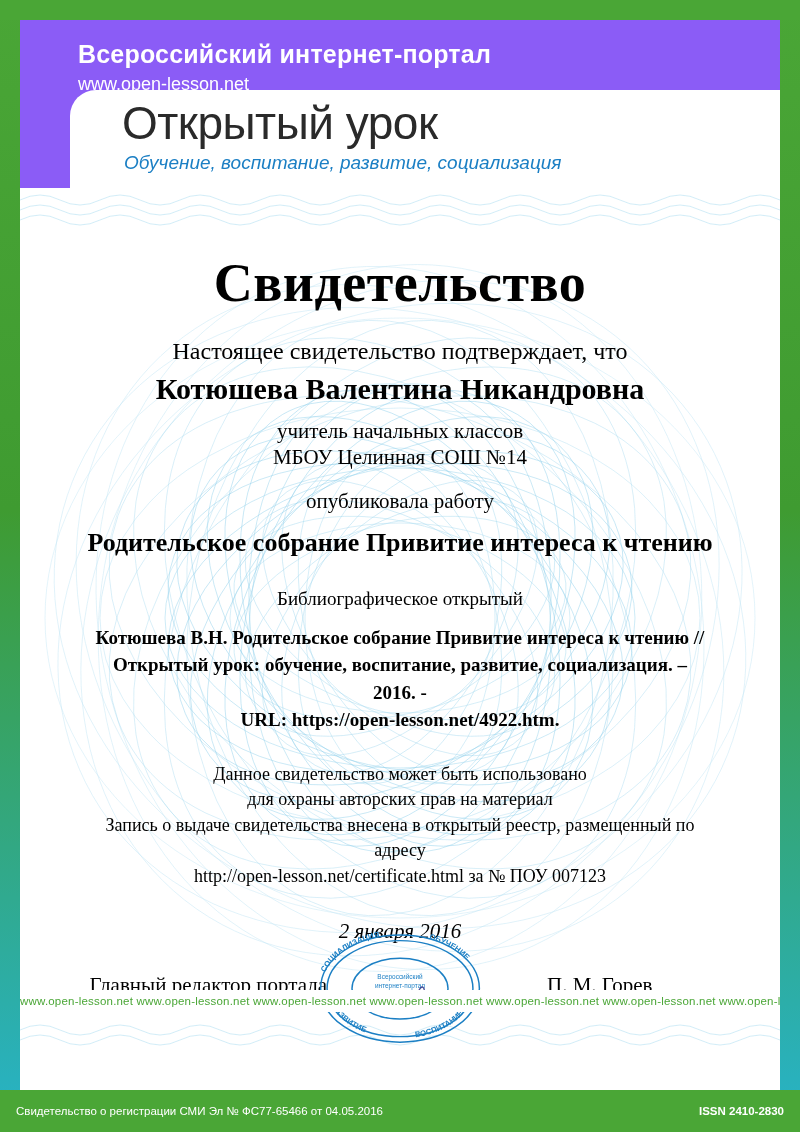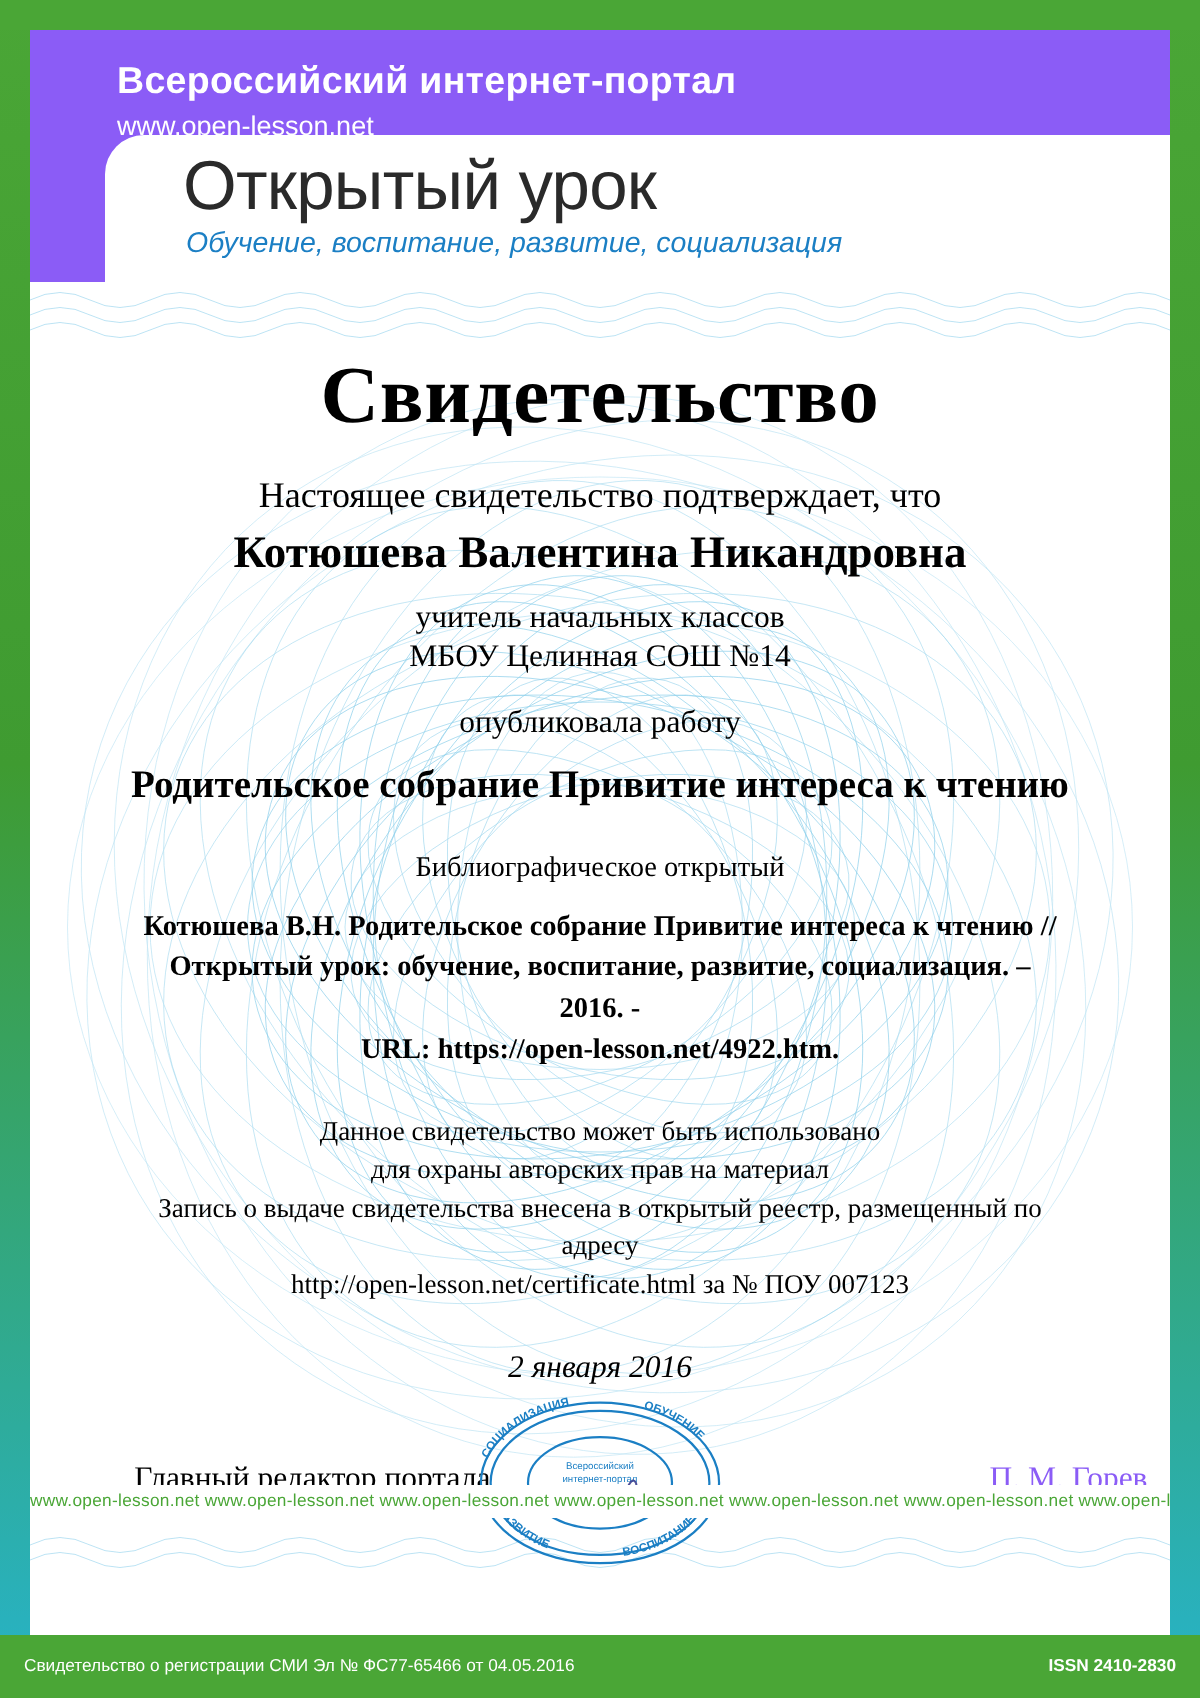--- a/index.html
+++ b/index.html
@@ -98,21 +98,21 @@
     opacity: 1;
   }
 
   .content {
     position: absolute;
     inset: 0;
     text-align: center;
     z-index: 3;
   }
   .cert-title {
-    margin-top: 44px;
+    margin-top: 64px;
     font-size: 54px;
     font-weight: bold;
     color: #000;
     letter-spacing: 0.5px;
   }
   .confirm-line {
     margin-top: 24px;
     font-size: 24px;
     color: #000;
   }
@@ -180,23 +180,23 @@
   .sign-label {
     font-size: 21px;
     color: #000;
     width: 290px;
     text-align: right;
     padding-right: 18px;
   }
   .sign-gap { width: 180px; }
   .sign-name {
     font-size: 21px;
-    color: #8b5cf6;
+    color: #000000;
     width: 240px;
-    text-align: right;
+    text-align: left;
     padding-left: 22px;
   }
 
   
   .stamp {
     position: absolute;
     left: 50%;
     margin-left: -105px;
     bottom: 10px;
     width: 210px; height: 120px;

